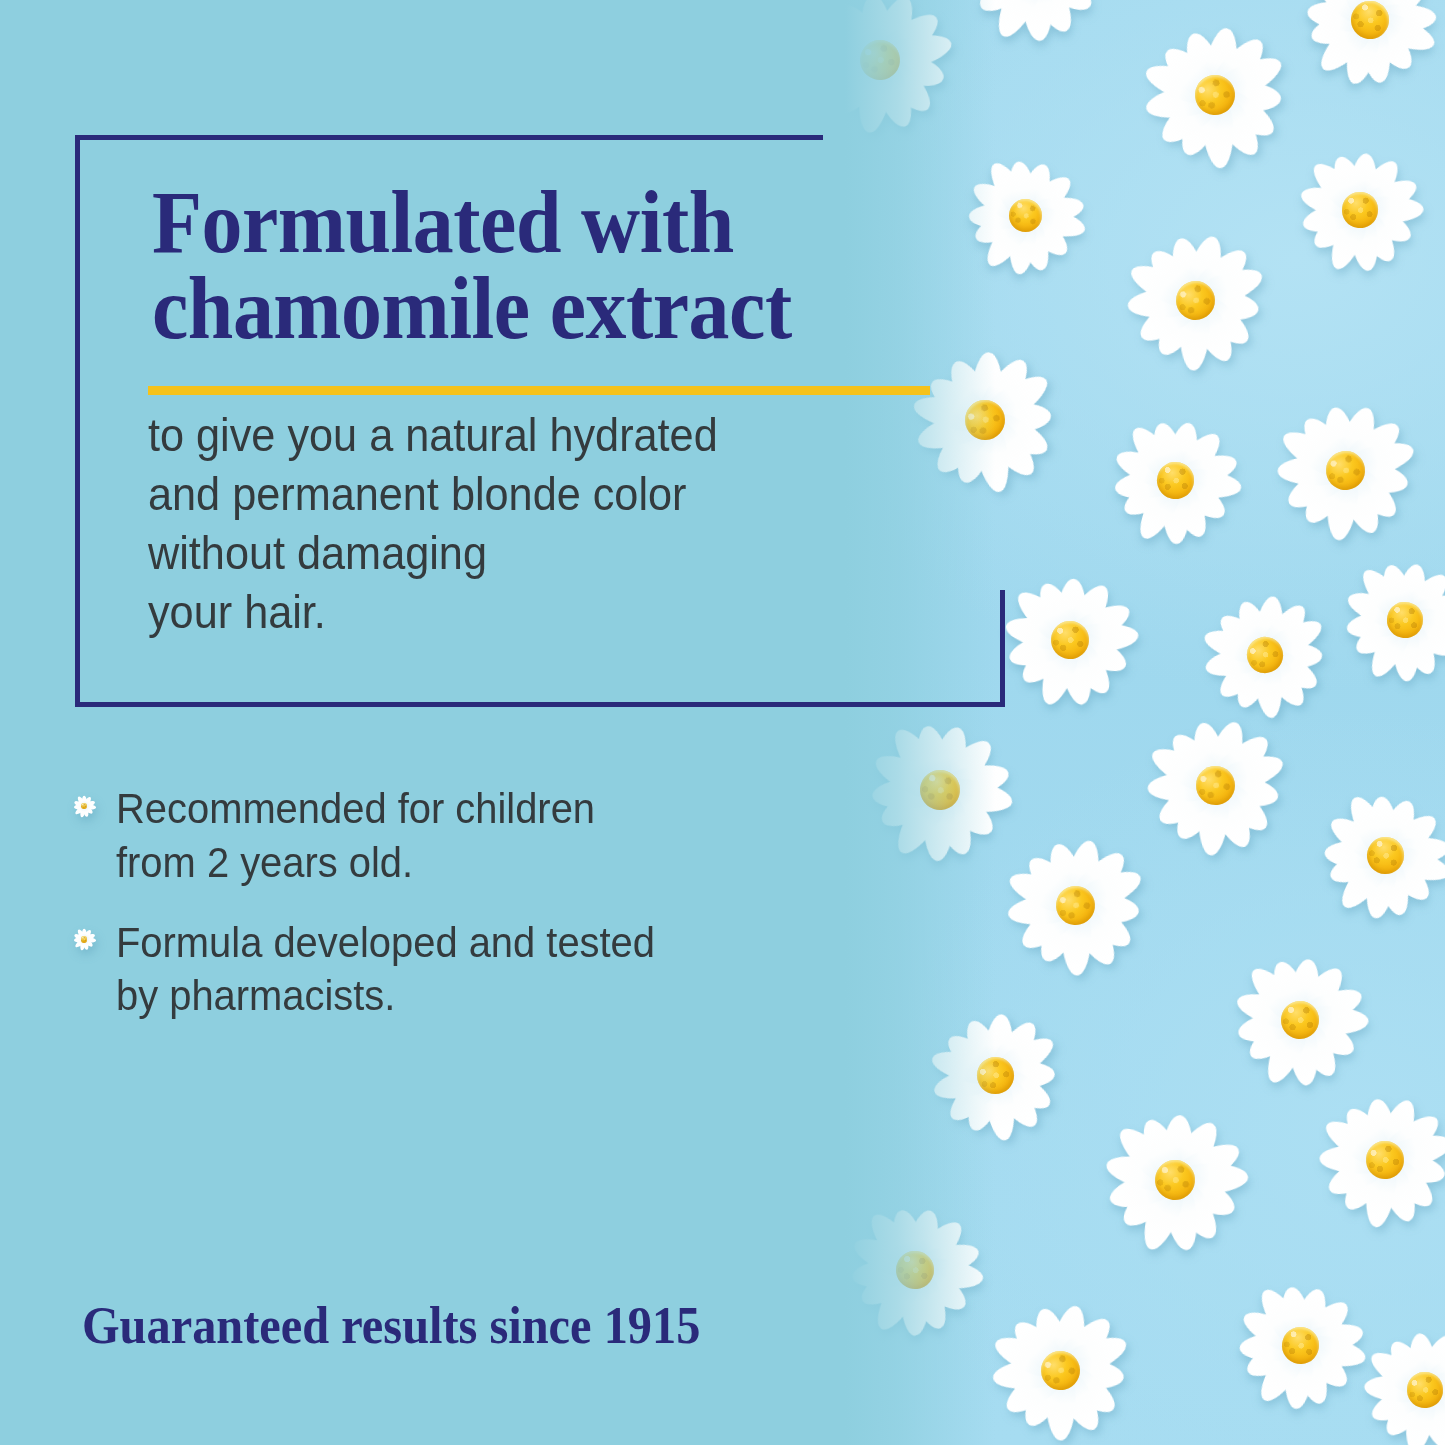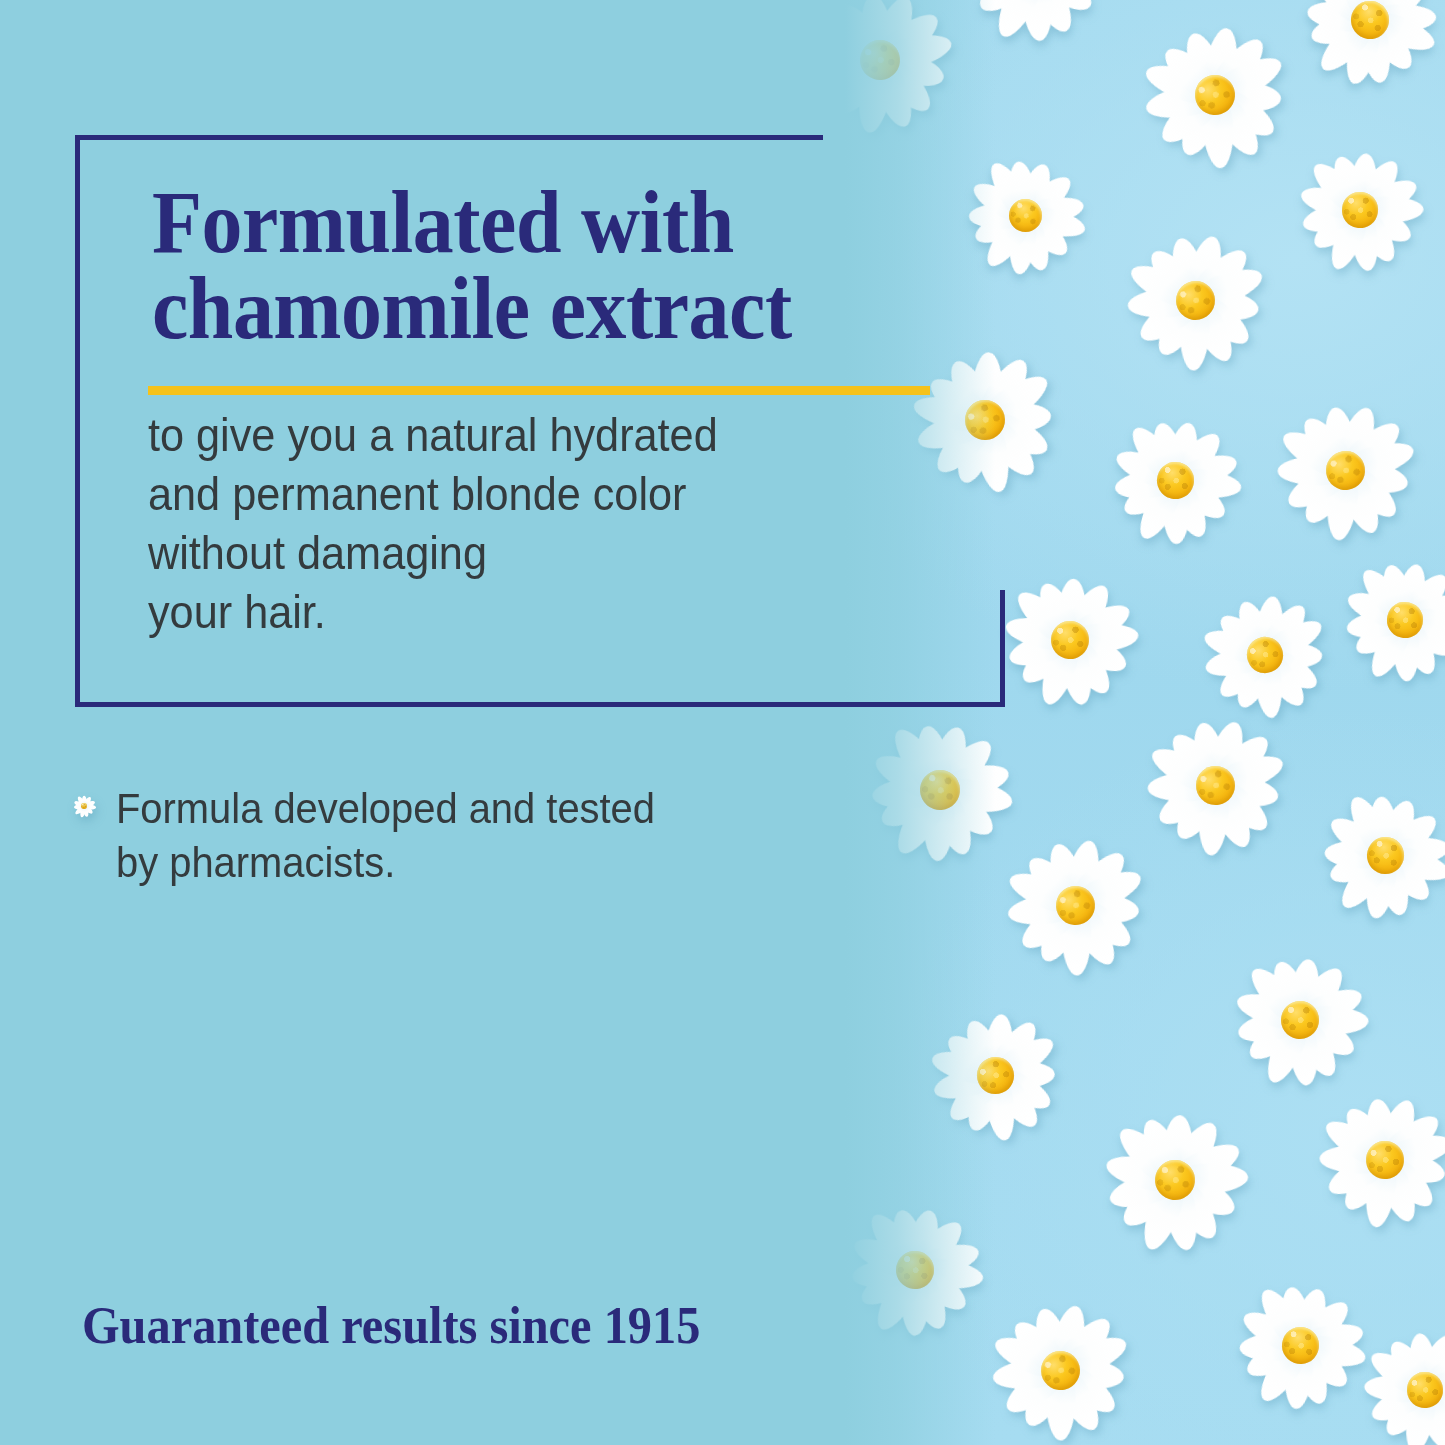--- a/index.html
+++ b/index.html
@@ -660,20 +660,42 @@
               <div class="petal" style="transform: rotate(165.636deg) scaleY(0.965);"></div>
               <div class="petal" style="transform: rotate(194.364deg) scaleY(1);"></div>
               <div class="petal" style="transform: rotate(229.091deg) scaleY(1.035);"></div>
               <div class="petal" style="transform: rotate(263.818deg) scaleY(0.93);"></div>
               <div class="petal" style="transform: rotate(292.545deg) scaleY(0.965);"></div>
               <div class="petal" style="transform: rotate(327.273deg) scaleY(1);"></div>
             </div>
             <div class="core"></div>
           </div>
         </span>
+        <span class="bullet-text">Recommended for children
+from 2 years old.</span>
+      </li>
+      <li class="bullet-row">
+        <span class="bullet-mark">
+          <div class="daisy" style="width: 24px; height: 24px; transform: rotate(0deg); position: absolute; left: 0px; top: 0px;">
+            <div class="pet-wrap">
+              <div class="petal" style="transform: rotate(-2deg) scaleY(0.93);"></div>
+              <div class="petal" style="transform: rotate(32.7273deg) scaleY(0.965);"></div>
+              <div class="petal" style="transform: rotate(67.4545deg) scaleY(1);"></div>
+              <div class="petal" style="transform: rotate(96.1818deg) scaleY(1.035);"></div>
+              <div class="petal" style="transform: rotate(130.909deg) scaleY(0.93);"></div>
+              <div class="petal" style="transform: rotate(165.636deg) scaleY(0.965);"></div>
+              <div class="petal" style="transform: rotate(194.364deg) scaleY(1);"></div>
+              <div class="petal" style="transform: rotate(229.091deg) scaleY(1.035);"></div>
+              <div class="petal" style="transform: rotate(263.818deg) scaleY(0.93);"></div>
+              <div class="petal" style="transform: rotate(292.545deg) scaleY(0.965);"></div>
+              <div class="petal" style="transform: rotate(327.273deg) scaleY(1);"></div>
+            </div>
+            <div class="core"></div>
+          </div>
+        </span>
         <span class="bullet-text">Formula developed and tested
 by pharmacists.</span>
       </li>
     </ul>
 
   <div class="footnote">Guaranteed results since 1915</div>
 
 </div>
 
 </body></html>

